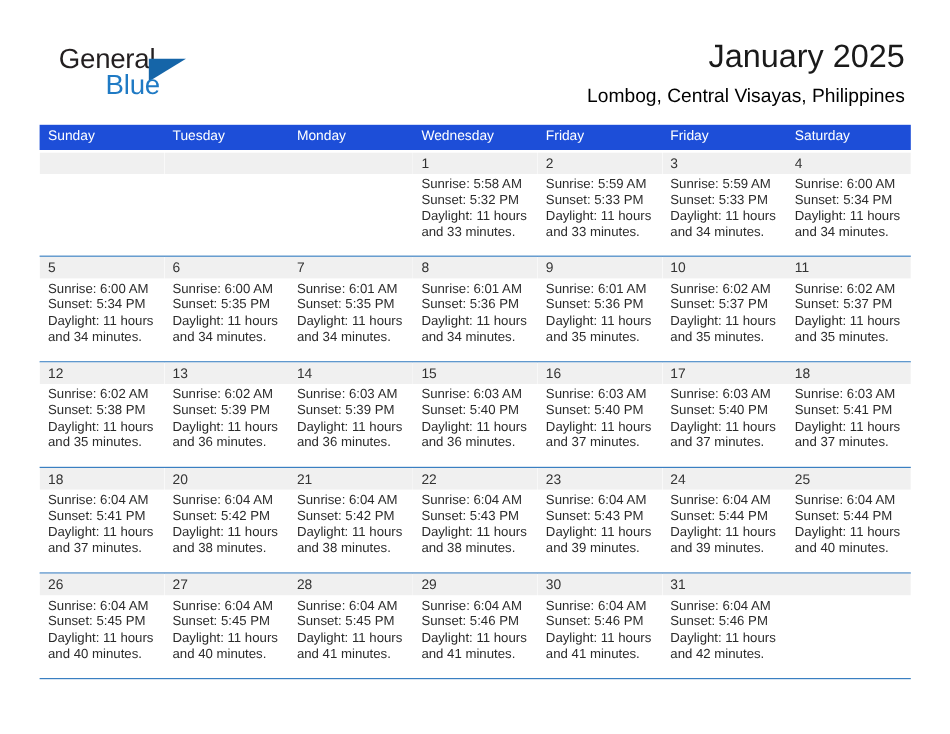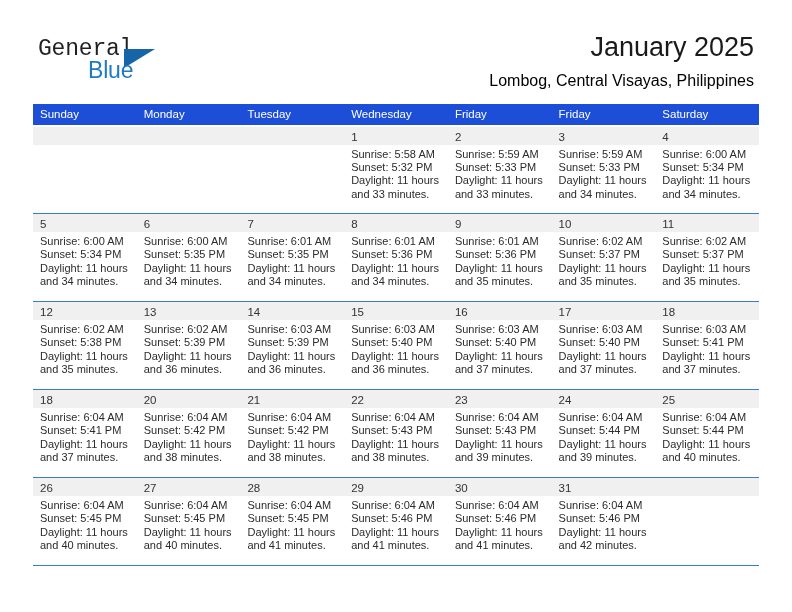--- a/index.html
+++ b/index.html
@@ -32,26 +32,26 @@
   }
   .brand {
     position: absolute;
     left: 34px;
     top: 36px;
     width: 200px;
     height: 52px;
   }
   .brand-general {
     position: absolute;
-    left: 4px;
+    left: 15px;
     top: 0;
     font-size: 23px;
     letter-spacing: -0.2px;
     color: #231f20;
-    font-family: Liberation Mono, monospace;
+    font-family: Liberation Sans, sans-serif;
   }
   .brand-blue {
     position: absolute;
     left: 54px;
     top: 21px;
     font-size: 23px;
     letter-spacing: -0.2px;
     color: #1f7ac4;
     font-family: "Liberation Sans", sans-serif;
   }
@@ -172,22 +172,22 @@
     <div class="title-block">
       <div class="cal-title">January 2025</div>
       <div class="cal-subtitle">Lombog, Central Visayas, Philippines</div>
     </div>
 
   </div>
 
   <div class="calendar">
     <div class="dow-row">
       <div class="dow">Sunday</div>
+      <div class="dow">Tuesday</div>
       <div class="dow">Monday</div>
-      <div class="dow">Tuesday</div>
       <div class="dow">Wednesday</div>
       <div class="dow">Friday</div>
       <div class="dow">Friday</div>
       <div class="dow">Saturday</div>
     </div>
 
     <div id="weeks-container">
         <div class="week first">
           <div class="day empty">
             <div class="day-num-strip"><span class="day-num"></span></div>

